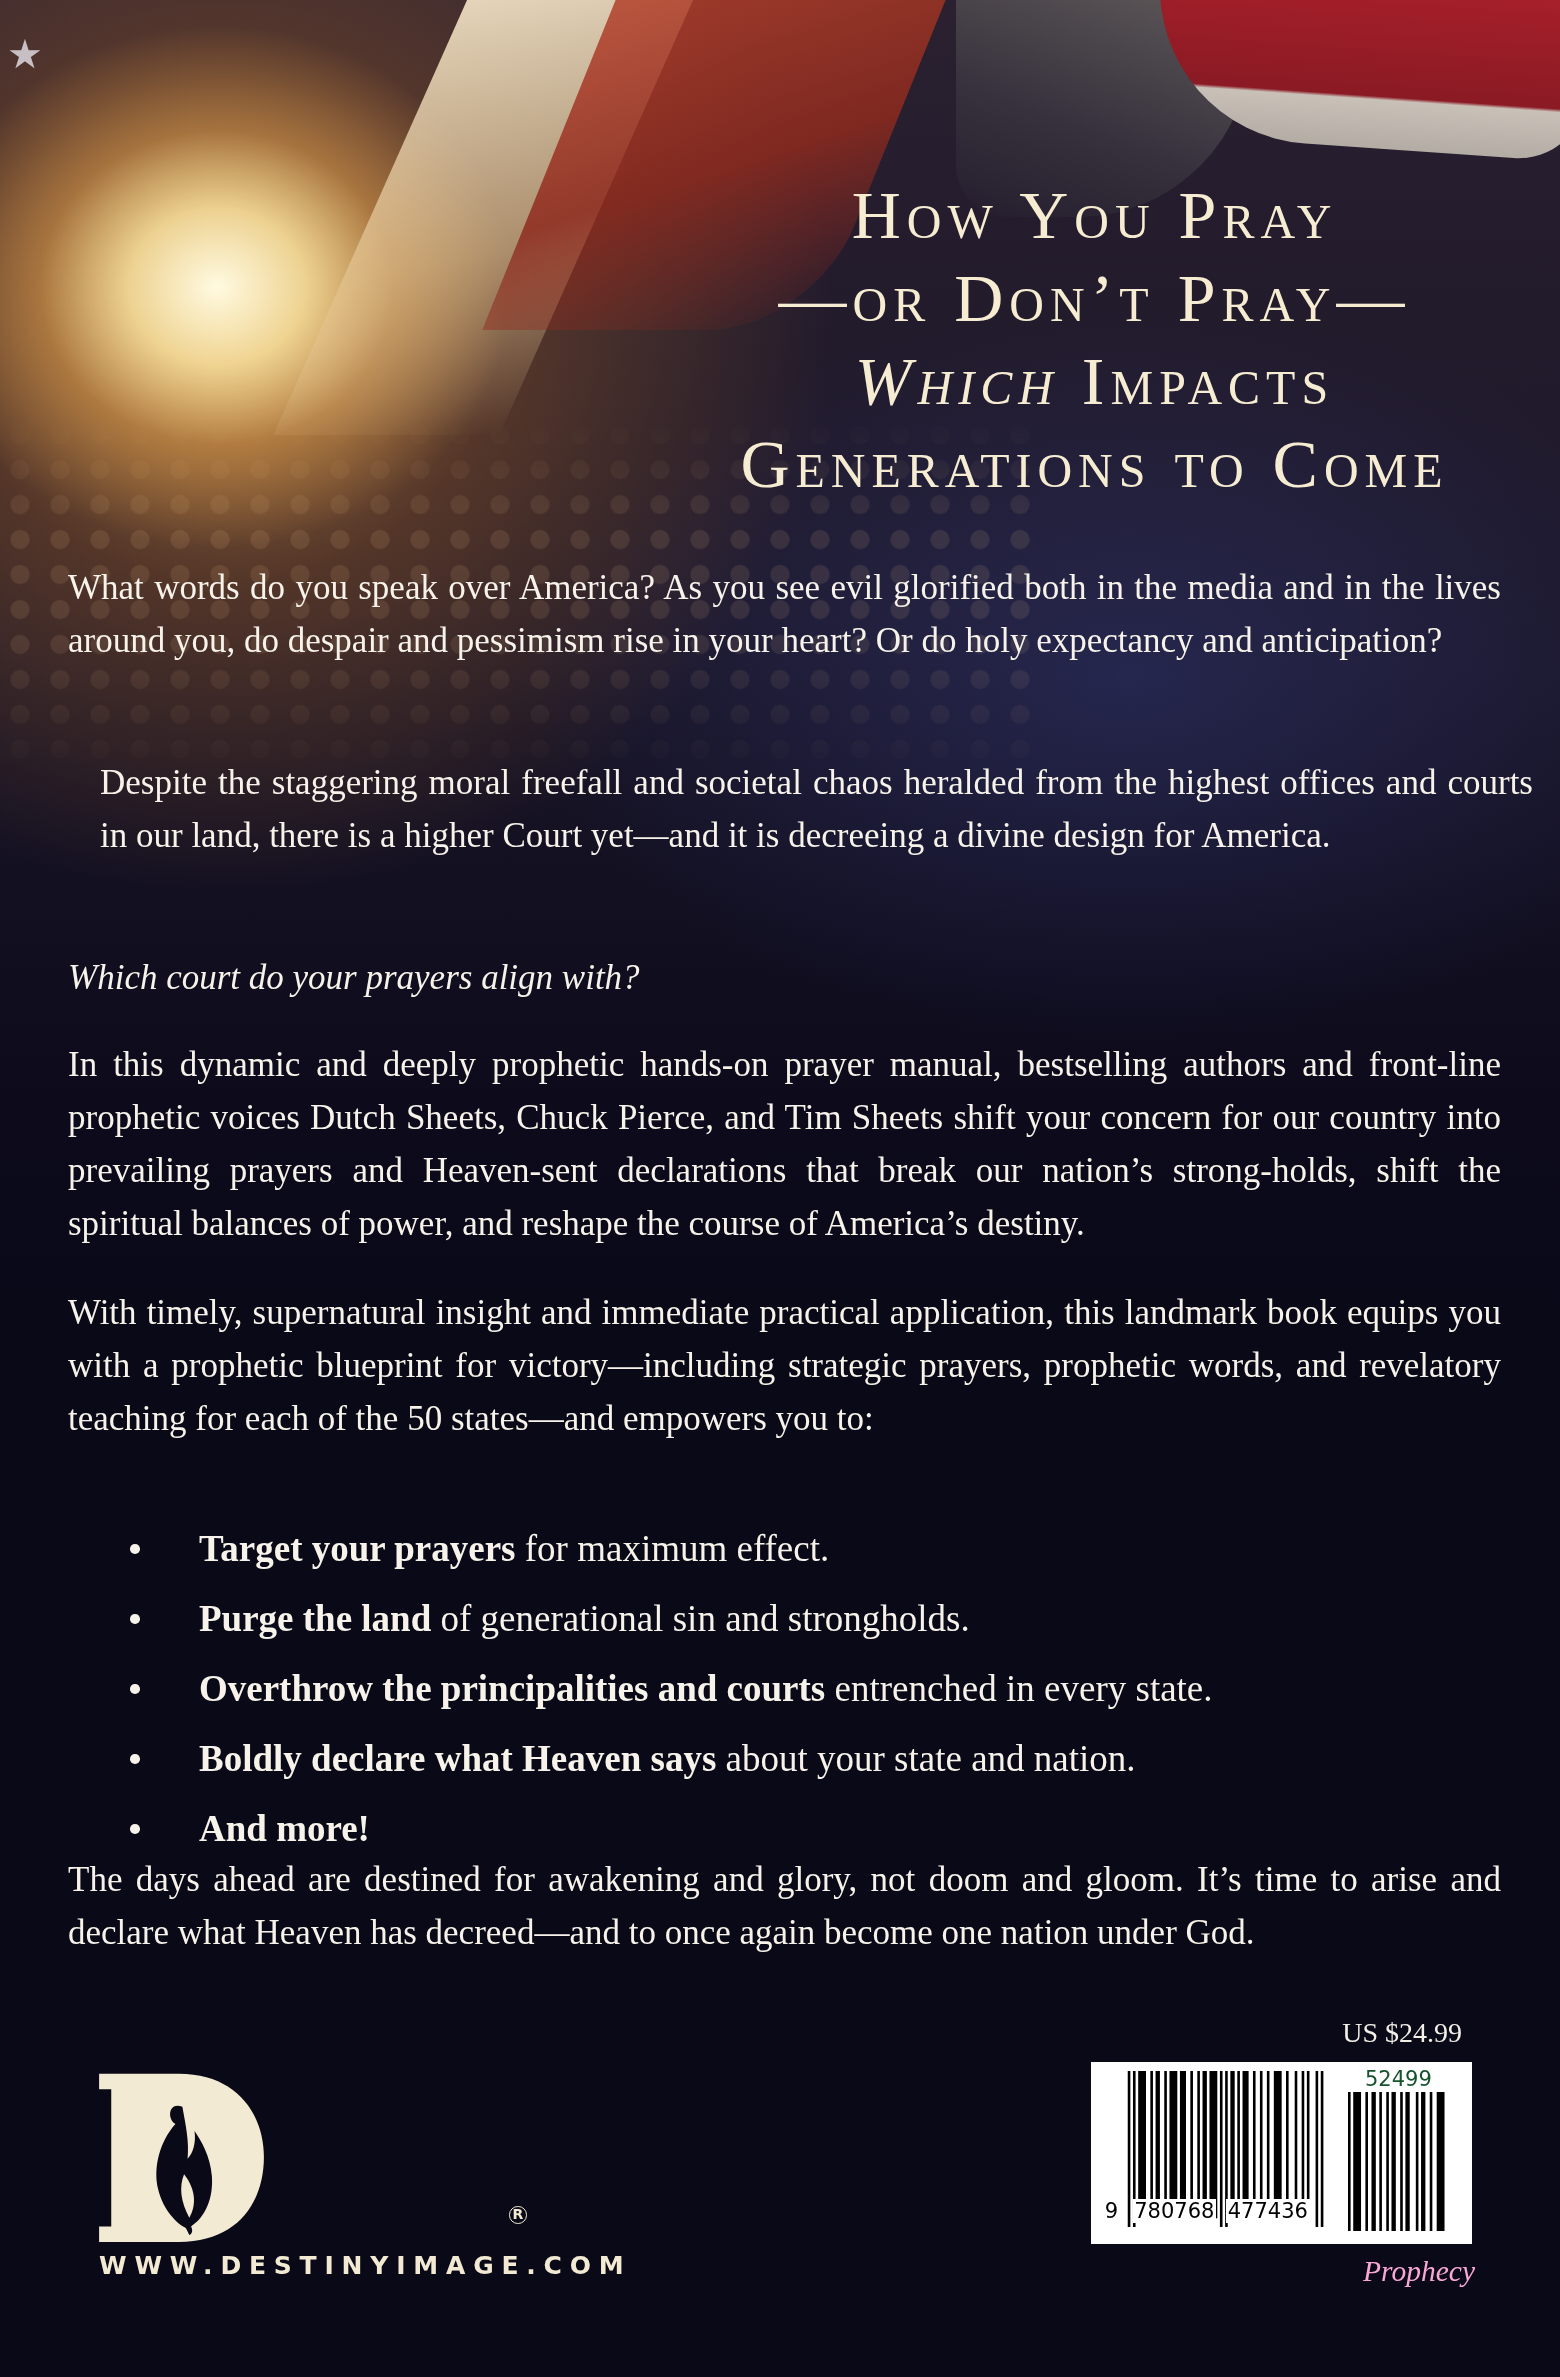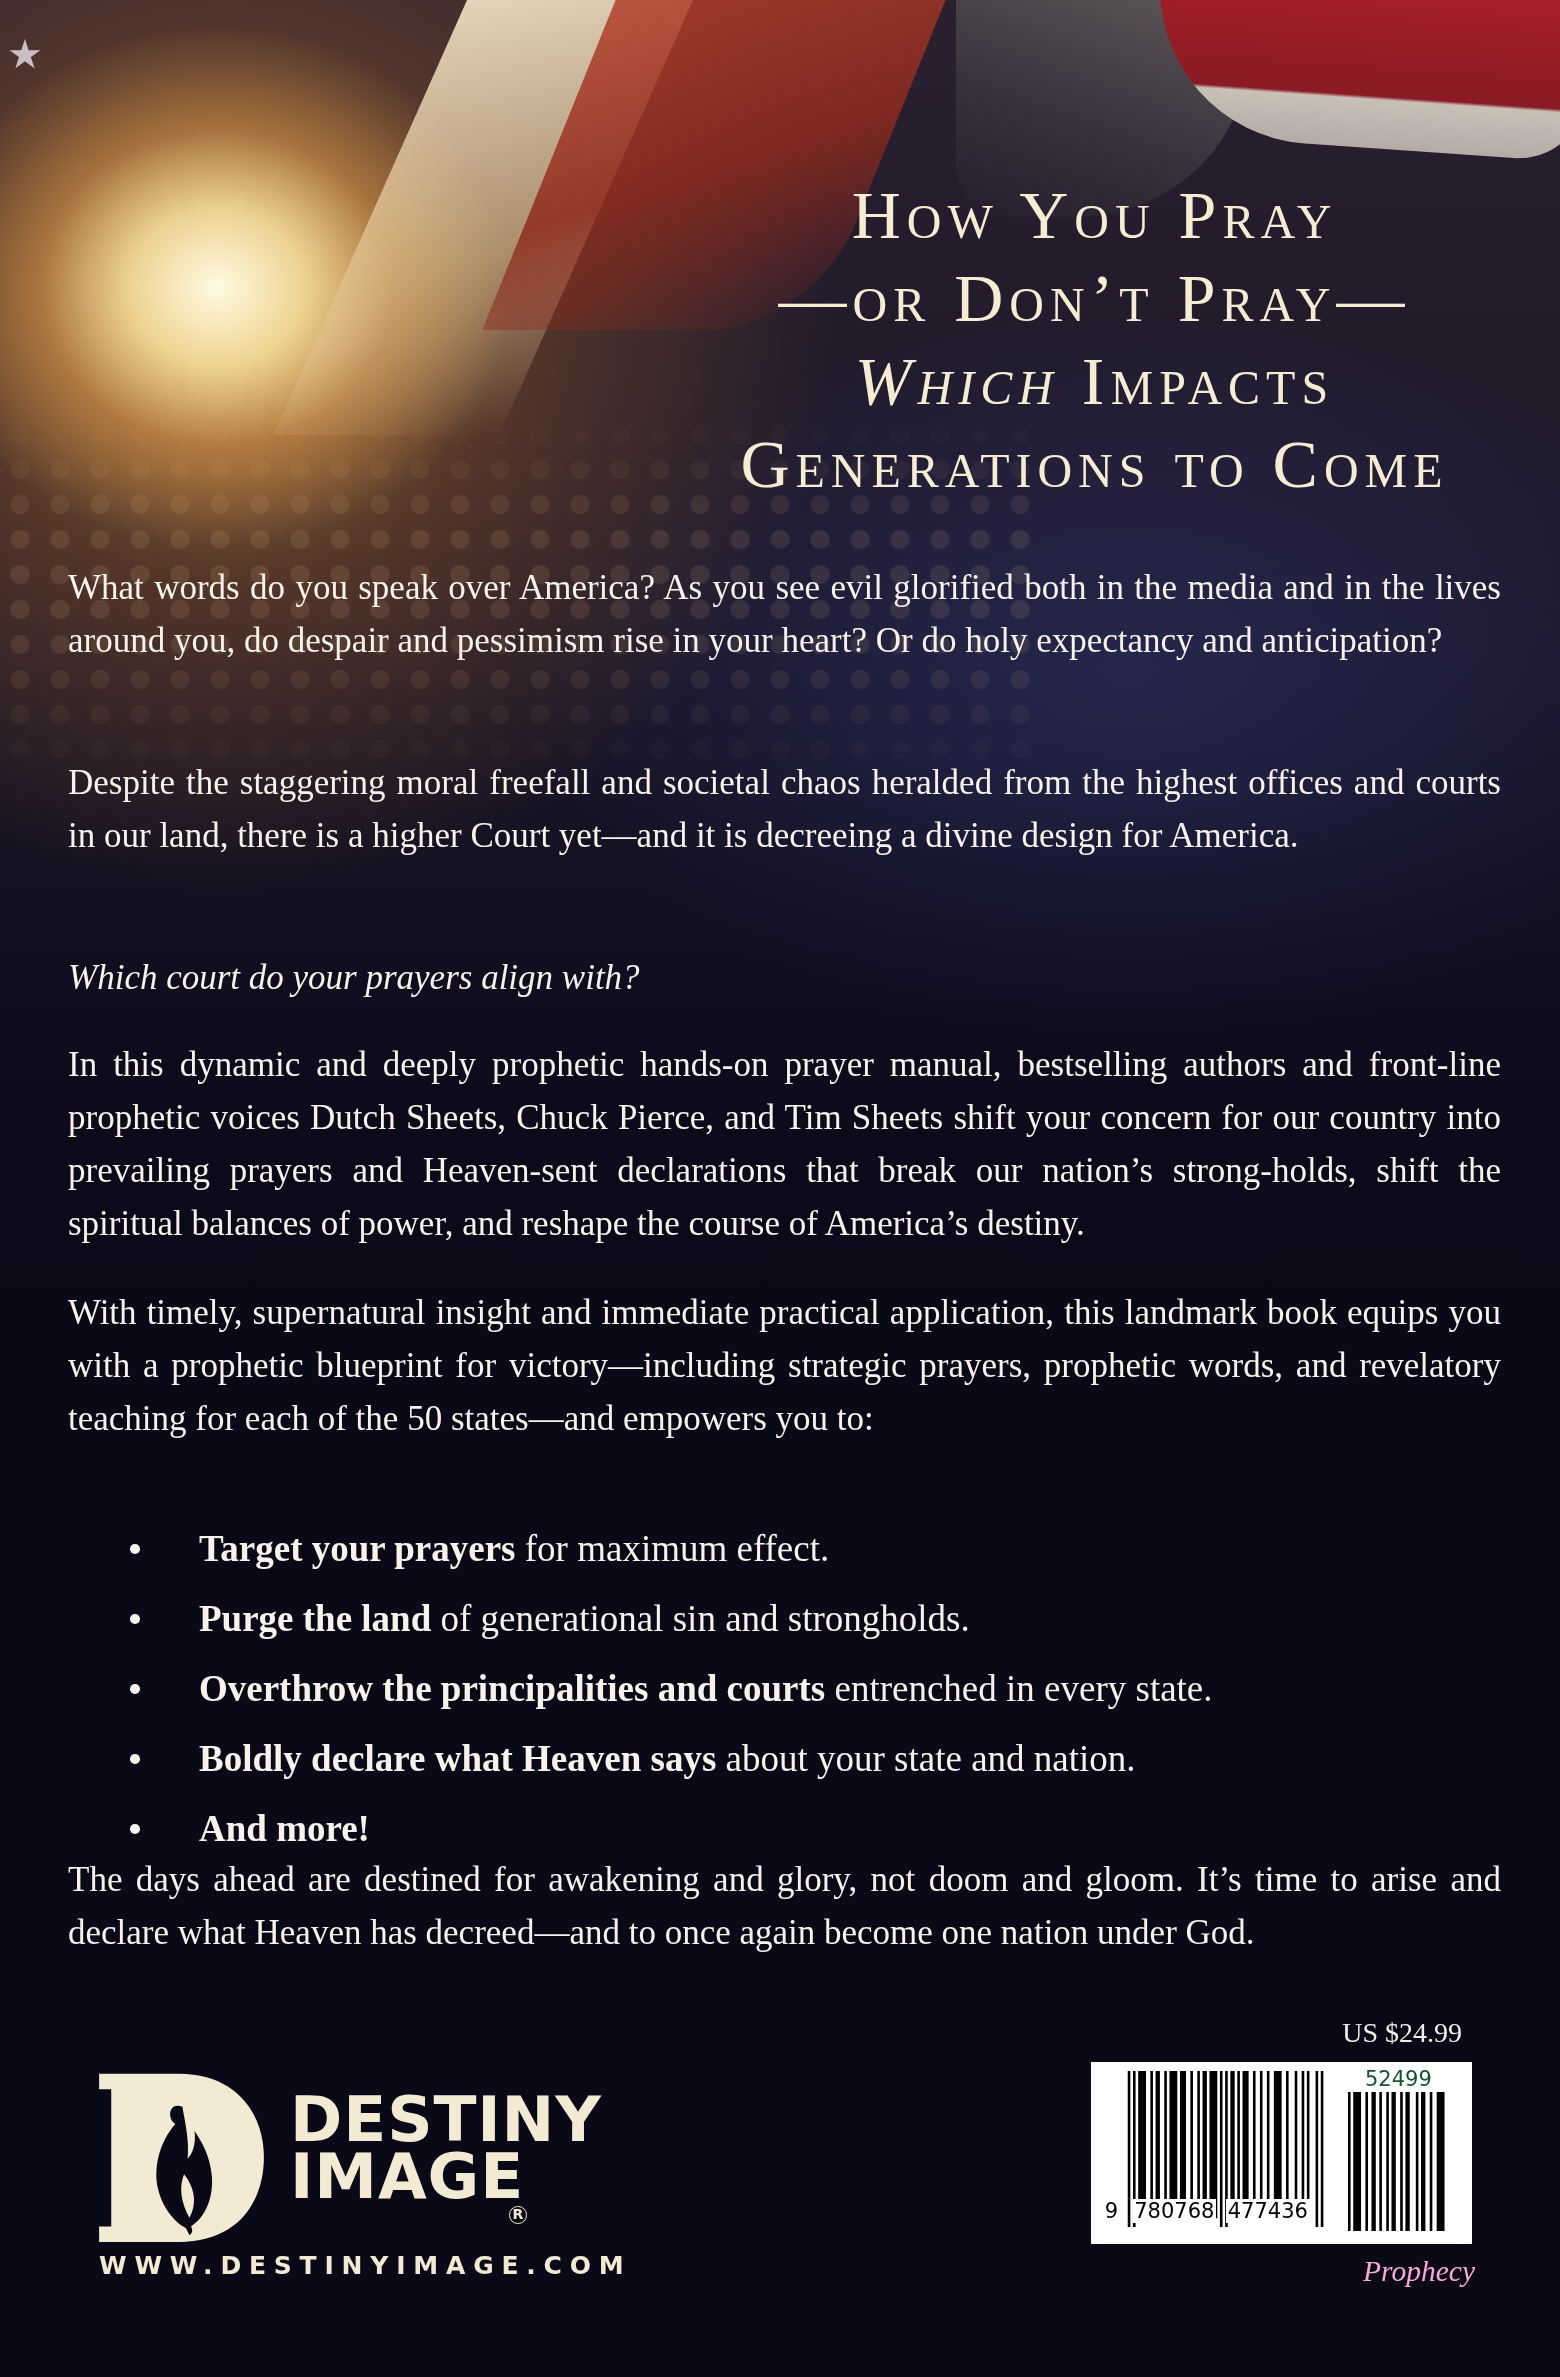--- a/index.html
+++ b/index.html
@@ -145,21 +145,21 @@
 <h1 class="headline" style="margin:0;font-weight:normal;">
   <span class="line">How You Pray</span>
   <span class="line">—or Don’t Pray—</span>
   <span class="line"><span class="em">Which</span><span> Impacts</span></span>
   <span class="line">Generations to Come</span>
 </h1>
 
 <div class="copy" style="top:561px;">
   <p>What words do you speak over America? As you see evil glorified both in the media and in the lives around you, do despair and pessimism rise in your heart? Or do holy expectancy and anticipation?</p>
 </div>
-<div class="copy" style="top:756px;">
+<div class="copy" style="top:756px;margin-left:32px;">
   <p>Despite the staggering moral freefall and societal chaos heralded from the highest offices and courts in our land, there is a higher Court yet—and it is decreeing a divine design for America.</p>
 </div>
 <div class="copy" style="top:951px;">
   <p class="italic">Which court do your prayers align with?</p>
 </div>
 <div class="copy" style="top:1038px;">
   <p>In this dynamic and deeply prophetic hands-on prayer manual, bestselling authors and front-line prophetic voices Dutch Sheets, Chuck Pierce, and Tim Sheets shift your concern for our country into prevailing prayers and Heaven-sent declarations that break our nation’s strong-holds, shift the spiritual balances of power, and reshape the course of America’s destiny.</p>
 </div>
 <div class="copy" style="top:1286px;">
   <p>With timely, supernatural insight and immediate practical application, this landmark book equips you with a prophetic blueprint for victory—including strategic prayers, prophetic words, and revelatory teaching for each of the 50 states—and empowers you to:</p>
@@ -176,24 +176,20 @@
 <div class="copy" style="top:1853px;">
   <p>The days ahead are destined for awakening and glory, not doom and gloom. It’s time to arise and declare what Heaven has decreed—and to once again become one nation under God.</p>
 </div>
 
 <div class="logo">
   <svg class="logo-d" viewBox="0 0 190 196">
     <path d="M0 2 H92 C160 2 190 50 190 98 C190 150 160 196 92 196 H0 V178 H14 V20 H0 Z" fill="#f3ead3"></path>
     <path d="M96 40 C80 34 78 54 88 60 C70 80 62 110 68 135 C74 160 90 175 100 180 L104 188 C108 186 108 182 106 178 C122 168 132 146 130 120 C128 96 118 80 110 68 C112 82 108 94 102 100 C104 80 100 62 96 40 Z" fill="#0a0918"></path>
     <path d="M98 118 C92 132 94 150 104 168 C112 154 112 136 98 118 Z" fill="#f3ead3"></path>
   </svg>
-  <div class="logo-name">
-    <span>DESTINY</span>
-    <span>IMAGE</span>
-  </div>
   <div class="logo-reg">R</div>
   <div class="logo-url">WWW.DESTINYIMAGE.COM</div>
 </div>
 
 <div class="price">US $24.99</div>
 
 <div class="barcode">
   <svg class="bars-main" viewBox="0 0 230 180" preserveAspectRatio="none">
     <g fill="#000">
       <rect x="2" y="0" width="3" height="180"></rect>

